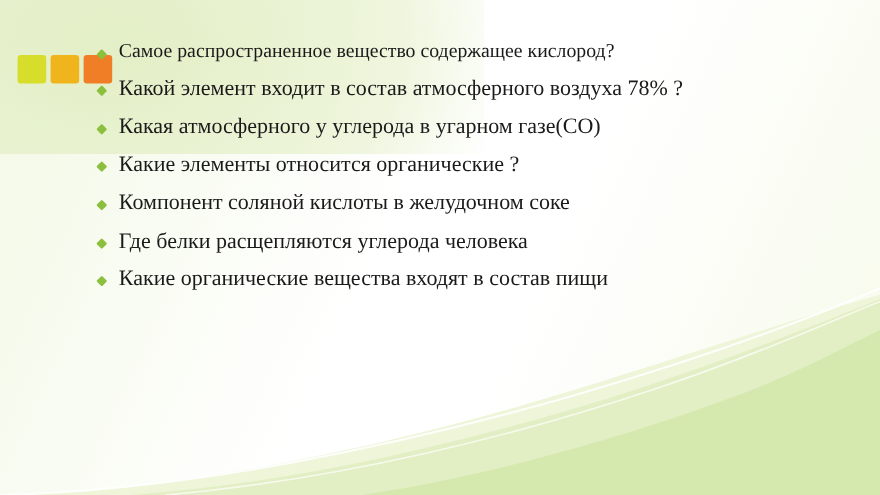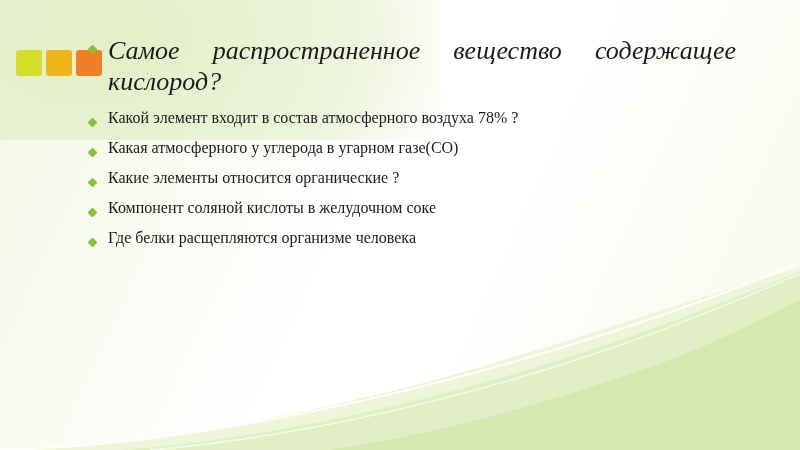--- a/index.html
+++ b/index.html
@@ -63,44 +63,43 @@
   }
   ul.bullets {
     list-style: none;
     margin: 0;
     padding: 0;
   }
   ul.bullets > li {
     position: relative;
     padding-left: 22px;
     margin-bottom: 11px;
-    font-size: 16px;
+    font-size: 20px;
     line-height: 1.18;
     color: #1a1a1a;
     text-align: justify;
     text-justify: inter-word;
   }
   ul.bullets > li .txt {
     display: block;
   }
   ul.bullets > li::before {
     content: "";
     position: absolute;
     left: 3px;
     top: 10px;
     width: 7px;
     height: 7px;
     background: #8bbf3d;
     border-radius: 1px;
     transform: rotate(45deg);
   }
   ul.bullets > li.first {
-    font-size: 26px;
+    font-size: 18px;
     margin-bottom: 12px;
-    font-style: italic;
   }
   
   li .txt {
     text-align: justify;
     text-align-last: left;
   }
 </style>
 </head>
 <body>
 
@@ -133,18 +132,21 @@
       <li>
         <span class="txt">Какая атмосферного у углерода в угарном газе(СО)</span>
       </li>
       <li>
         <span class="txt">Какие элементы относится органические ?</span>
       </li>
       <li>
         <span class="txt">Компонент соляной кислоты в желудочном соке</span>
       </li>
       <li>
-        <span class="txt">Где белки расщепляются организме человека</span>
+        <span class="txt">Где белки расщепляются углерода человека</span>
+      </li>
+      <li>
+        <span class="txt">Какие органические вещества входят в состав пищи</span>
       </li>
     </ul>
   </div>
 
 </div>
 
 </body></html>

